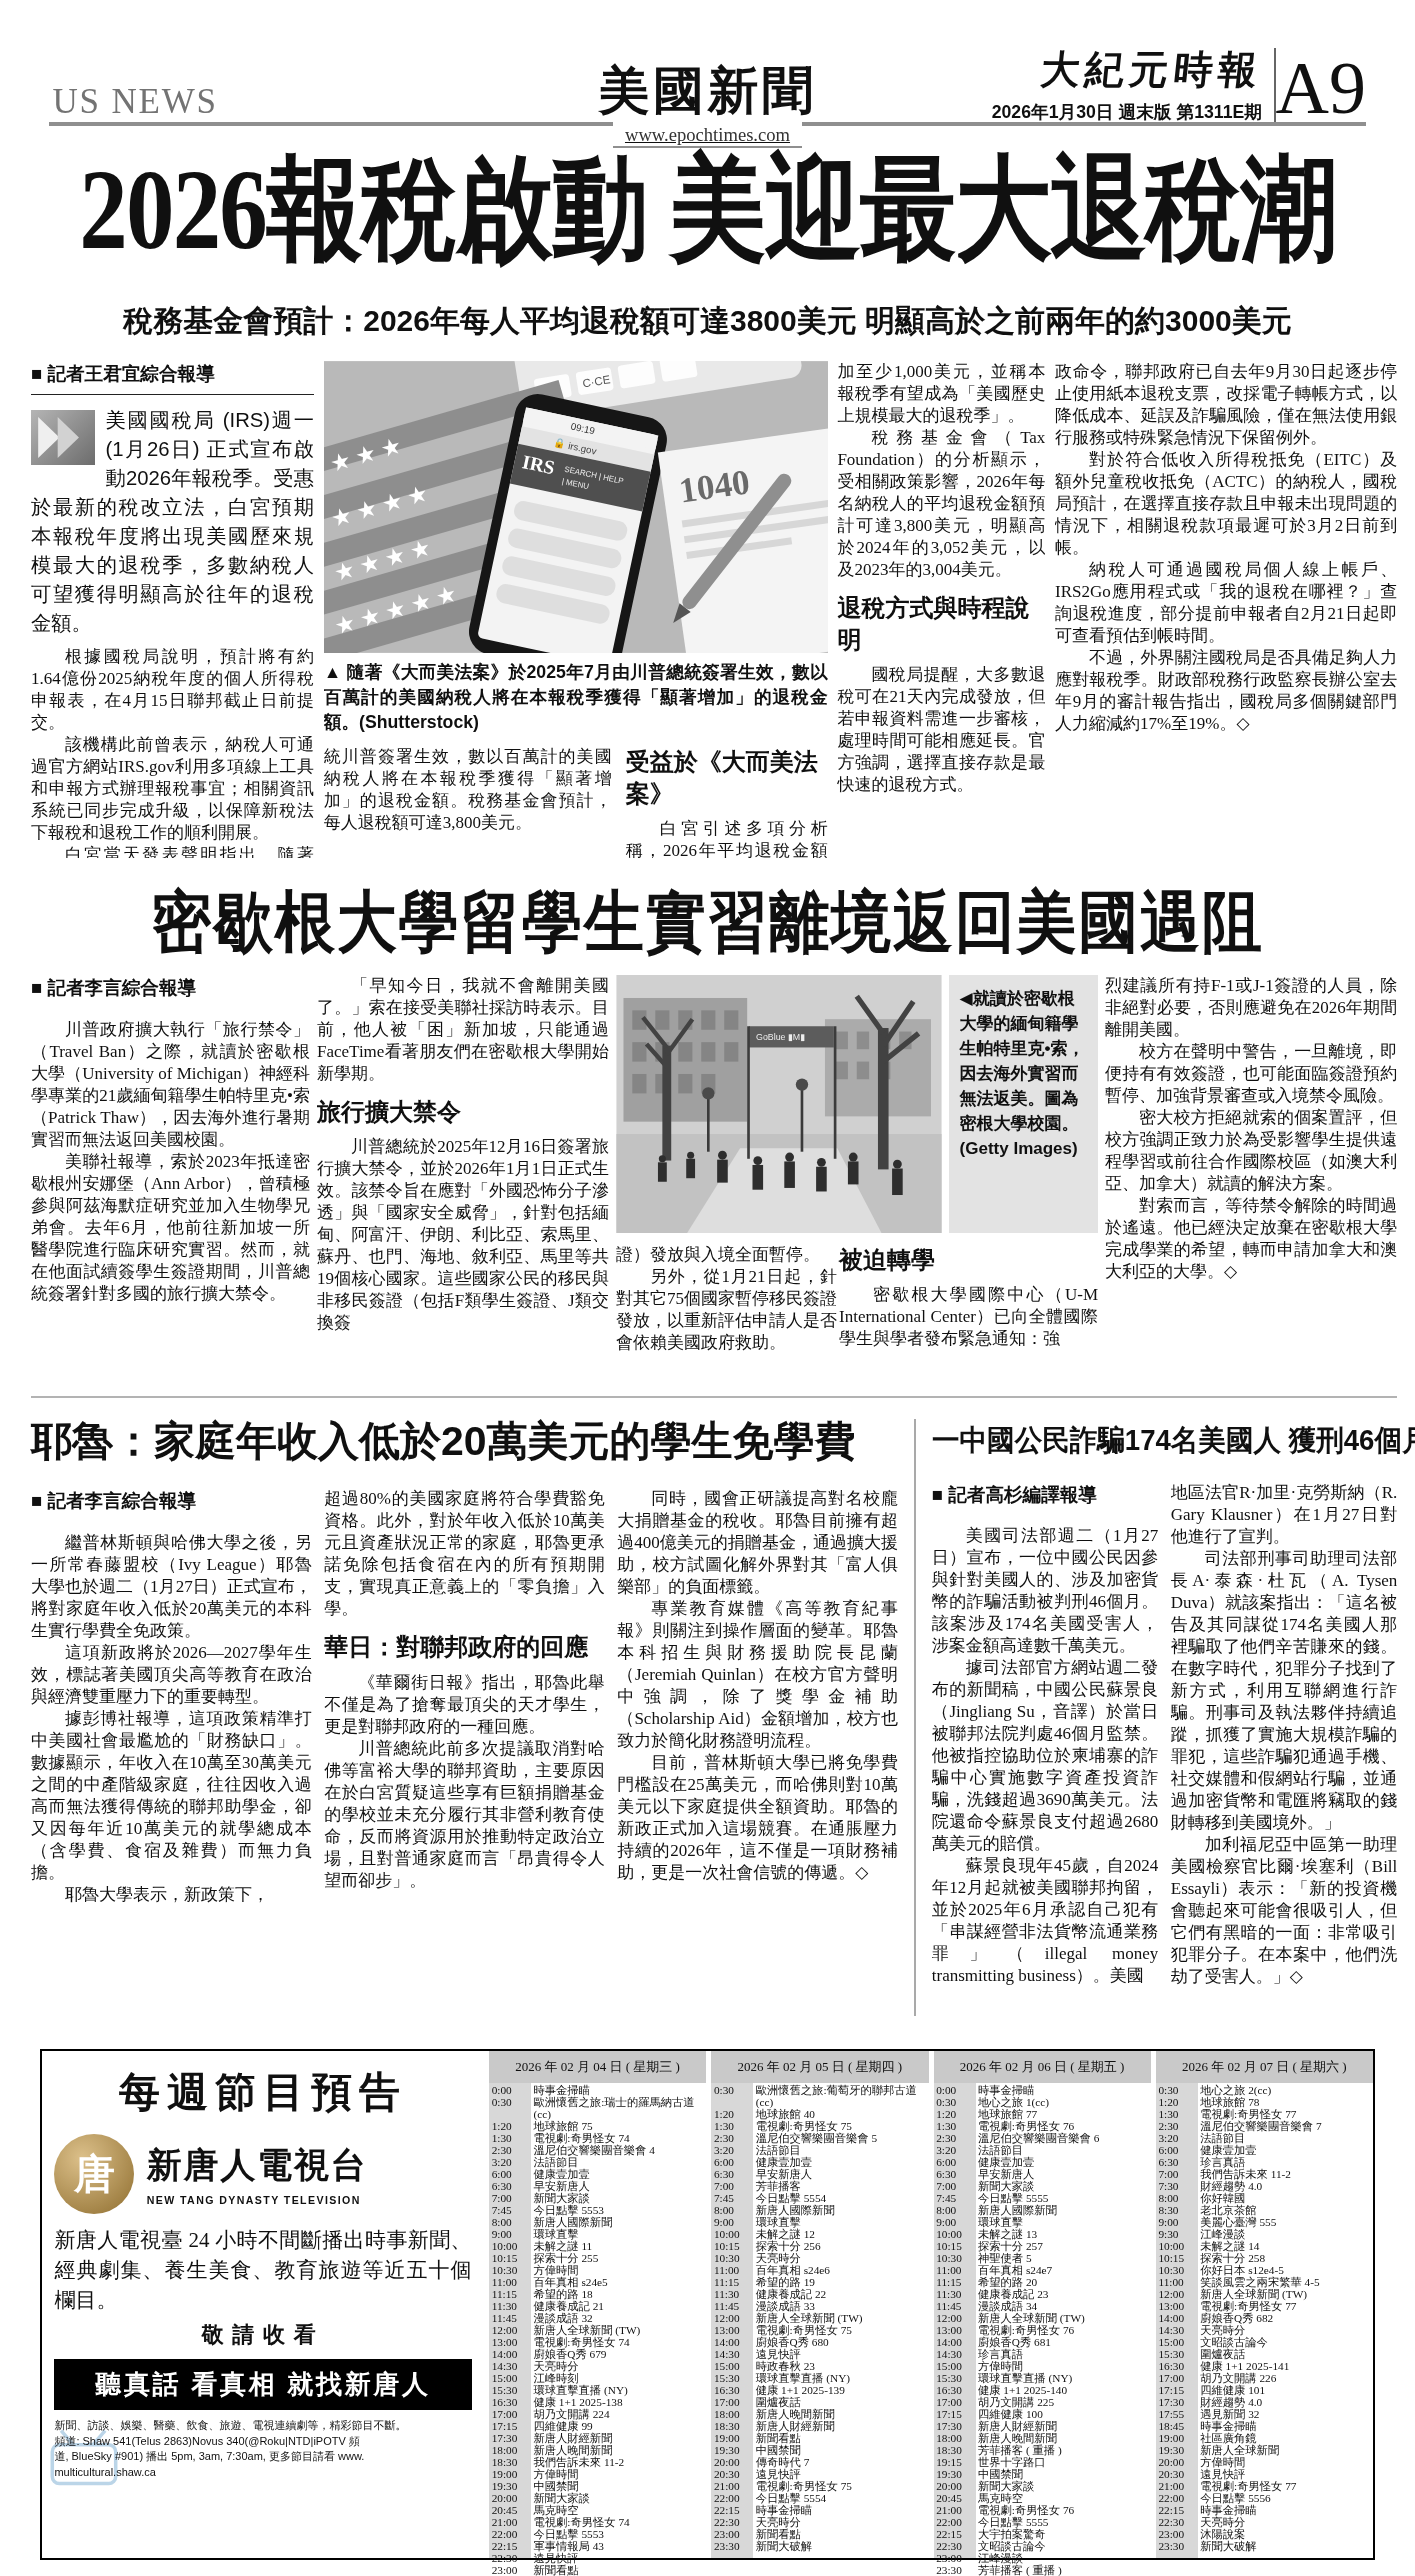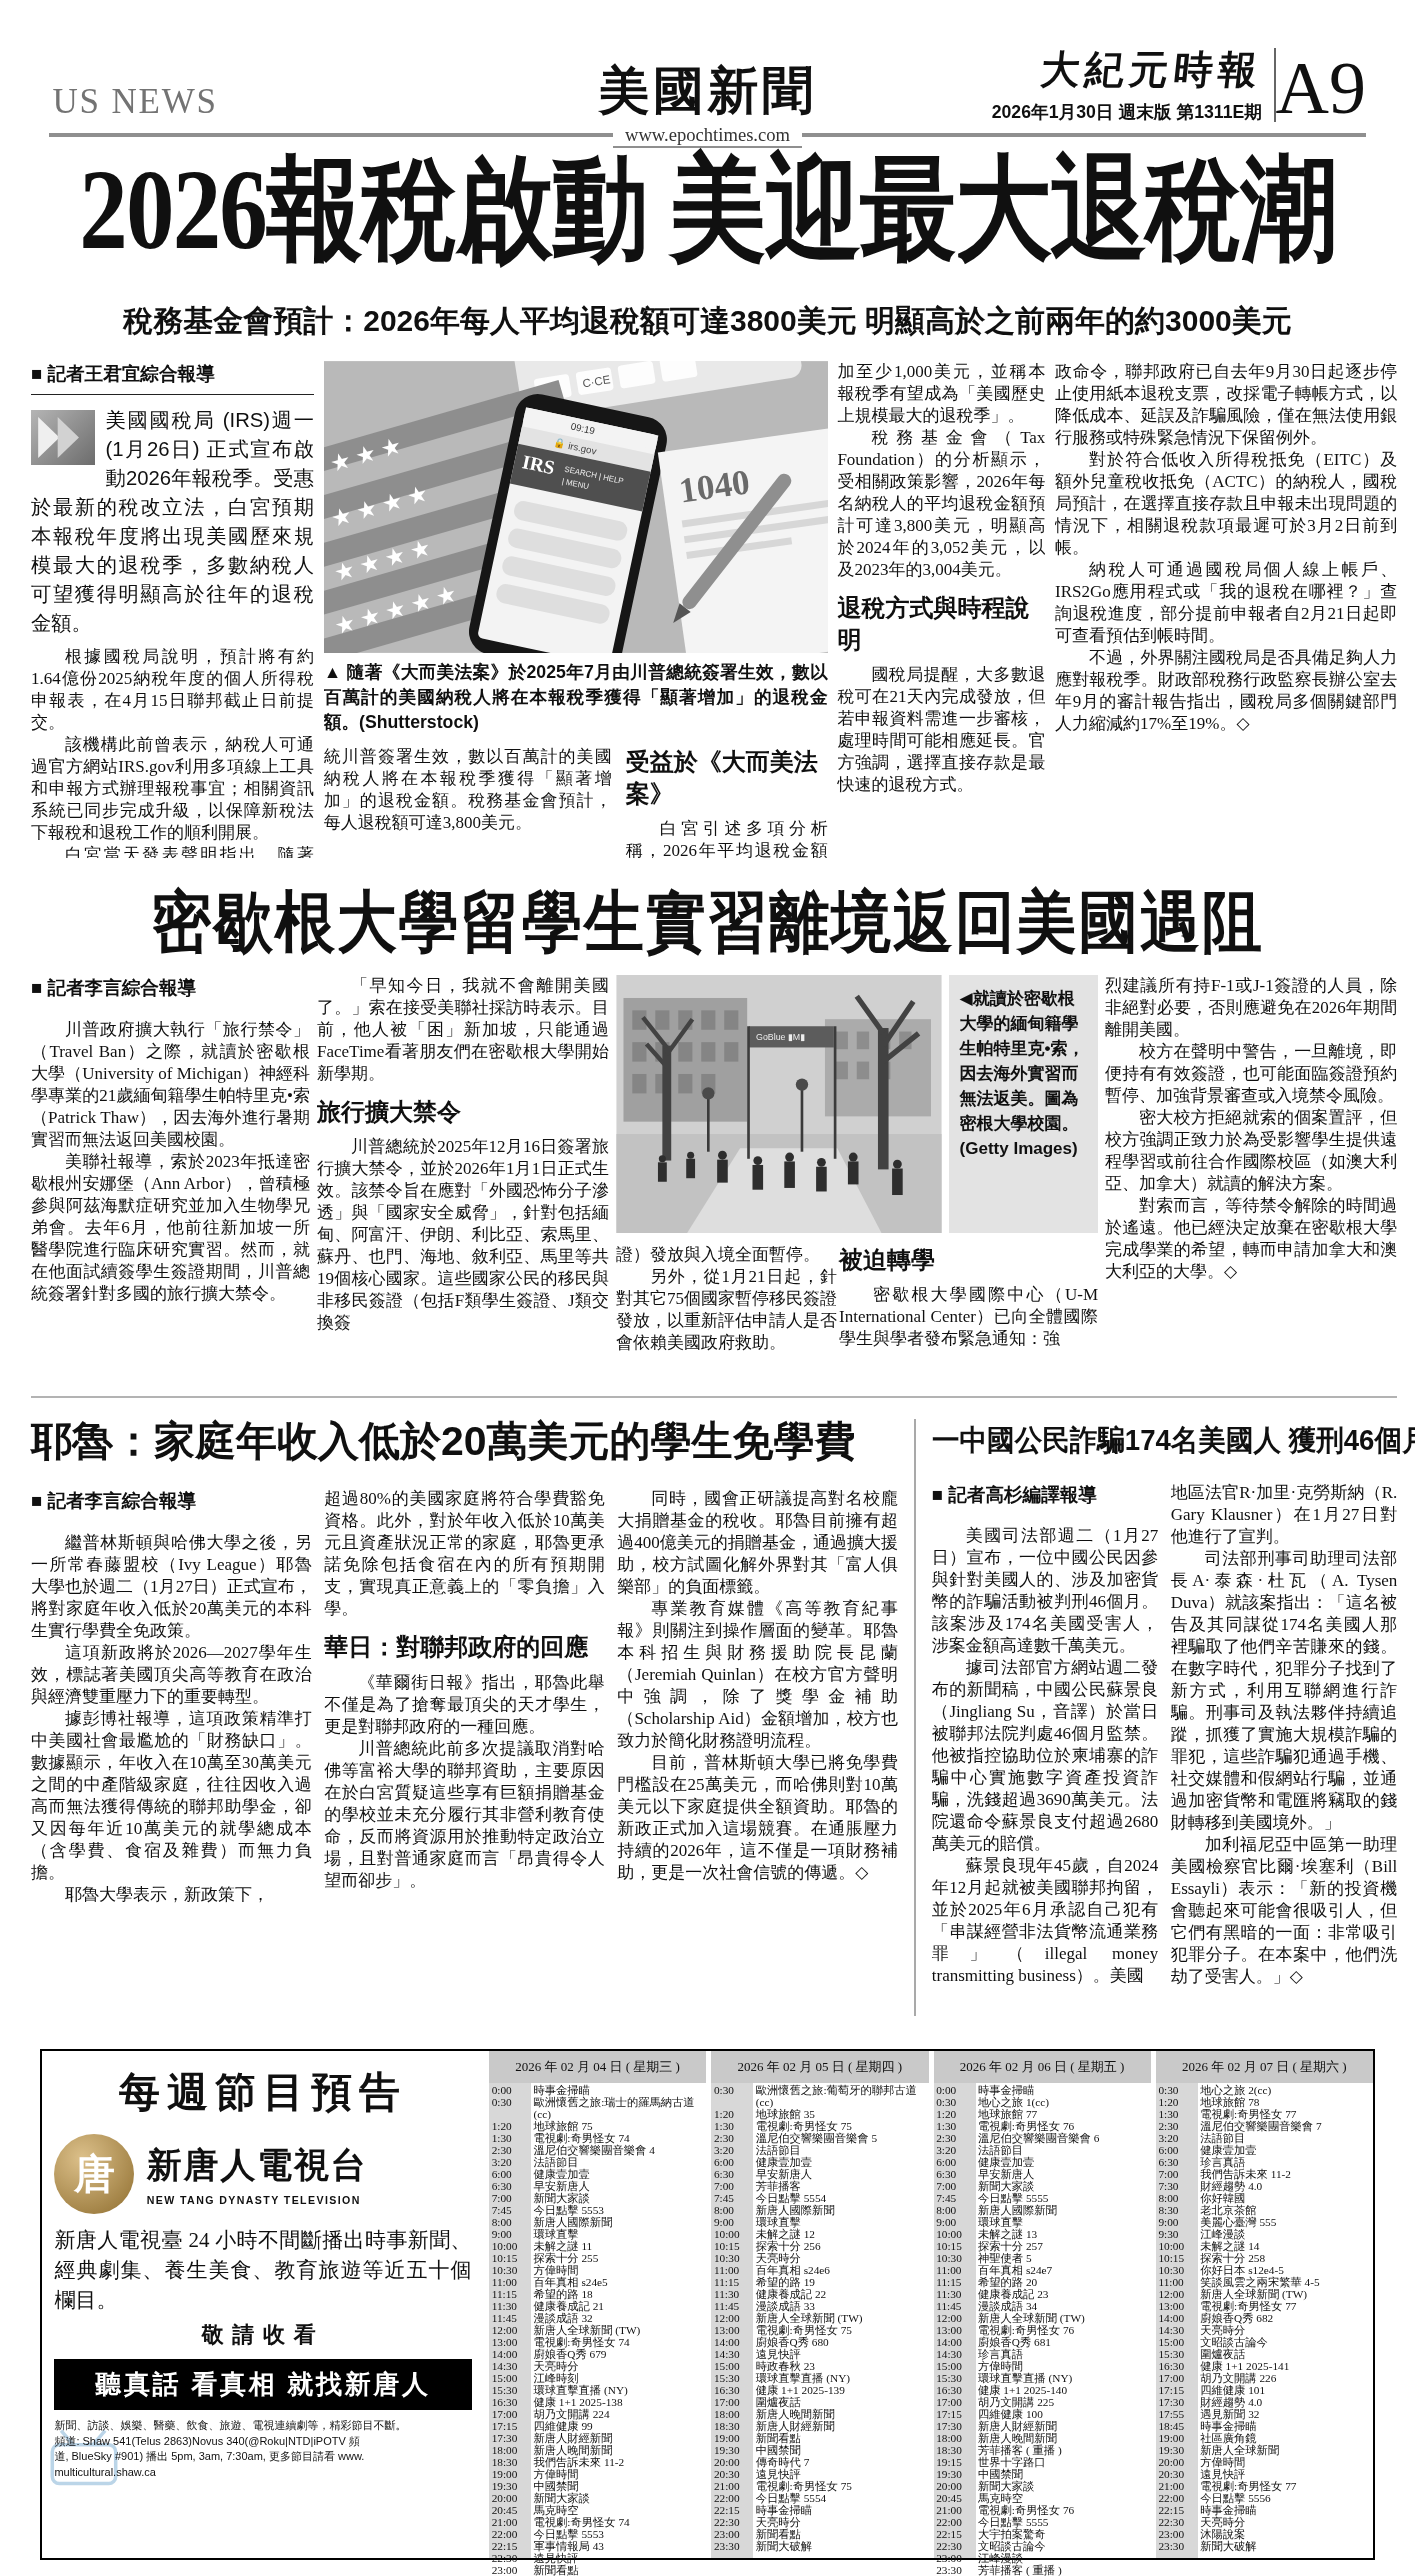--- a/index.html
+++ b/index.html
@@ -10,21 +10,21 @@
   
   .masthead{position:absolute;top:34px;left:49px;right:49px;height:88px;}
   .us-news{position:absolute;left:3.5px;bottom:0;font-size:35px;letter-spacing:1.8px;color:#737373;}
   .center-title{position:absolute;left:50%;transform:translateX(-50%);bottom:-3.5px;
                 font-size:51px;font-weight:bold;letter-spacing:3.5px;white-space:nowrap;}
   .m-right{position:absolute;right:104px;bottom:-1.8px;text-align:right;}
   .paper-name{font-size:39px;font-weight:900;letter-spacing:5.3px;transform:skewX(-6deg);}
   .date-line{font-size:17.7px;font-weight:bold;margin-top:2.7px;font-family:"Liberation Sans",sans-serif;}
   .m-divider{position:absolute;right:90px;bottom:0;width:1.8px;height:74px;background:#666;}
   .page-no{position:absolute;right:0;bottom:-8.8px;font-size:74px;font-weight:normal;}
-  .rule{position:absolute;top:122px;left:49px;right:49px;display:flex;align-items:center;}
+  .rule{position:absolute;top:122px;left:49px;right:49px;display:flex;align-items:flex-start;text-decoration:underline;}
   .rule::before,.rule::after{content:"";flex:1;height:4.4px;background:#8f8f8f;}
   .site{padding:1.8px 12.4px 0;font-size:18.6px;color:#333;border-bottom:2.7px solid #8f8f8f;}
 
   
   .headline{position:absolute;top:134px;left:22px;right:22px;text-align:center;font-size:97px;
             font-weight:bold;white-space:nowrap;letter-spacing:-1.8px;transform:scaleY(1.18);transform-origin:center top;}
   .subheadline{position:absolute;top:301px;left:35px;right:35px;text-align:center;font-weight:bold;
             font-size:30px;white-space:nowrap;font-family:"Liberation Sans","DejaVu Sans",sans-serif;}
   .story1{position:absolute;top:361px;left:31px;right:17.7px;height:497px;display:grid;
           grid-template-columns:283px 504px 208px 1fr;column-gap:9.7px;}
@@ -586,21 +586,21 @@
       <div class="daycol">
         <div class="timestrip"></div>
         <div class="dayhead">2026 年 02 月 05 日 ( 星期四 )</div>
         <div class="srows">
             <div class="srow">
               <span class="stime">0:30</span>
               <span class="sname">歐洲懷舊之旅:葡萄牙的聯邦古道 (cc)</span>
             </div>
             <div class="srow">
               <span class="stime">1:20</span>
-              <span class="sname">地球旅館 35</span>
+              <span class="sname">地球旅館 40</span>
             </div>
             <div class="srow">
               <span class="stime">1:30</span>
               <span class="sname">電視劇:奇男怪女 75</span>
             </div>
             <div class="srow">
               <span class="stime">2:30</span>
               <span class="sname">溫尼伯交響樂團音樂會 5</span>
             </div>
             <div class="srow">

